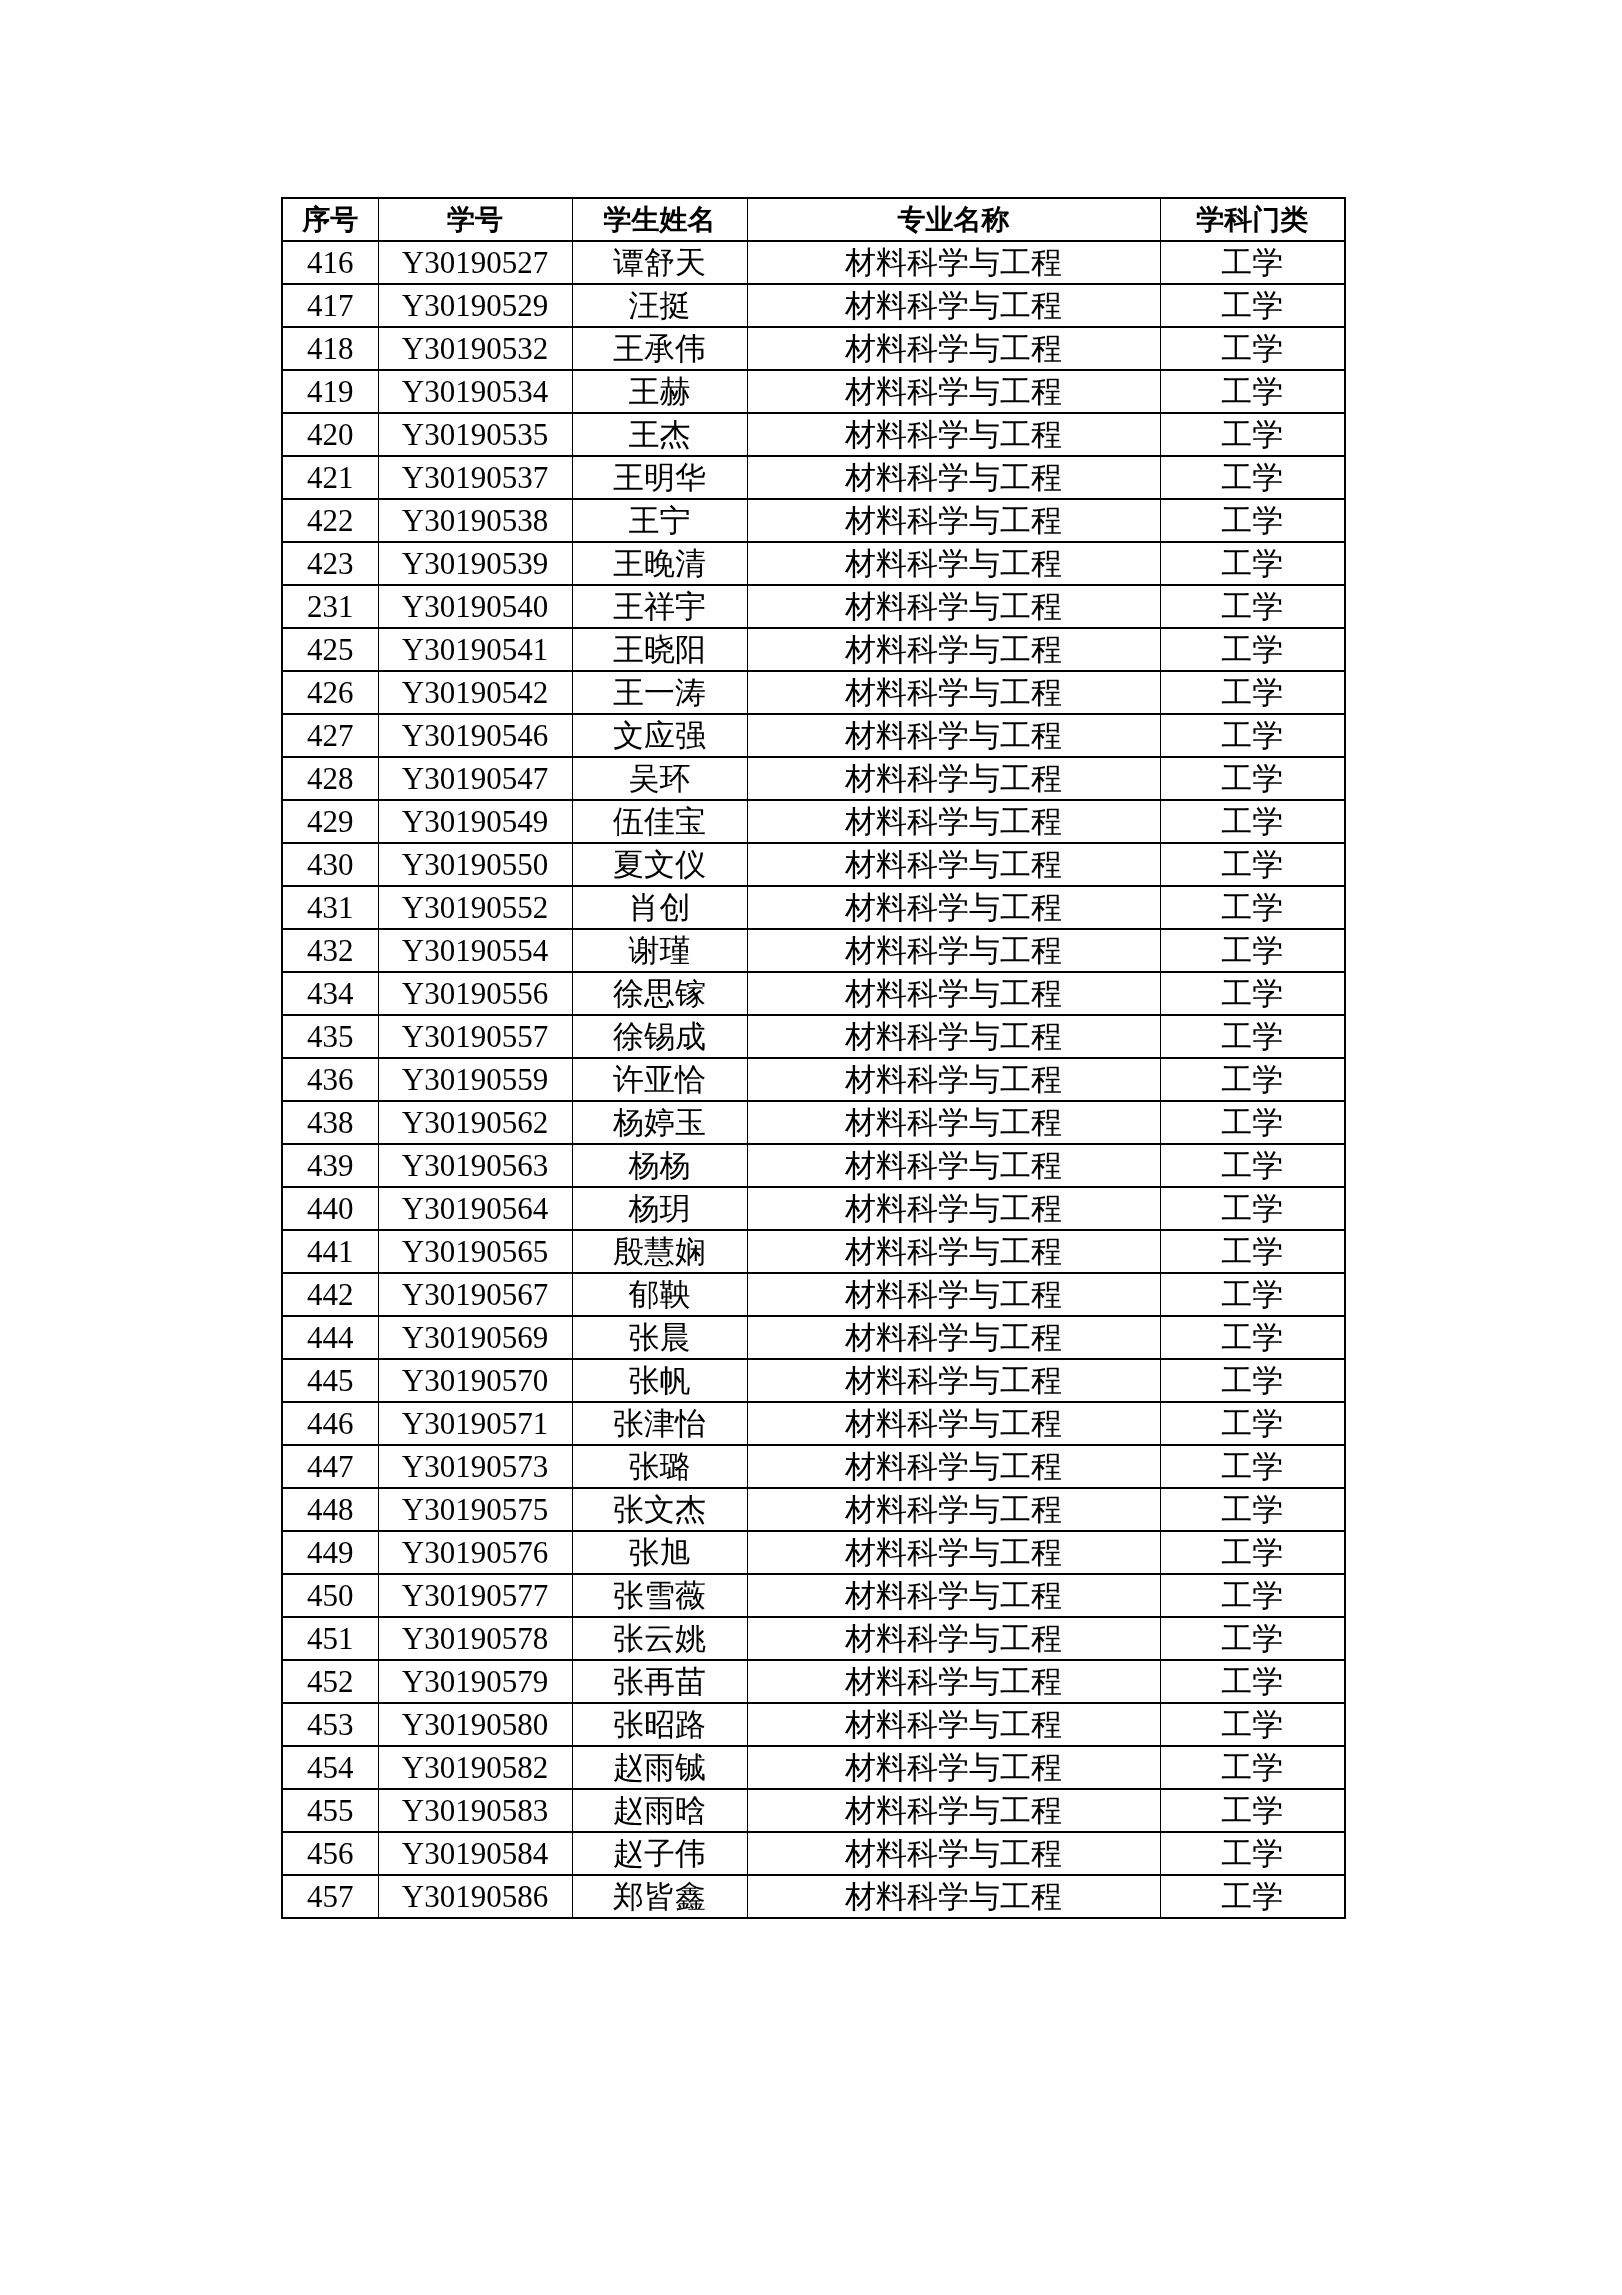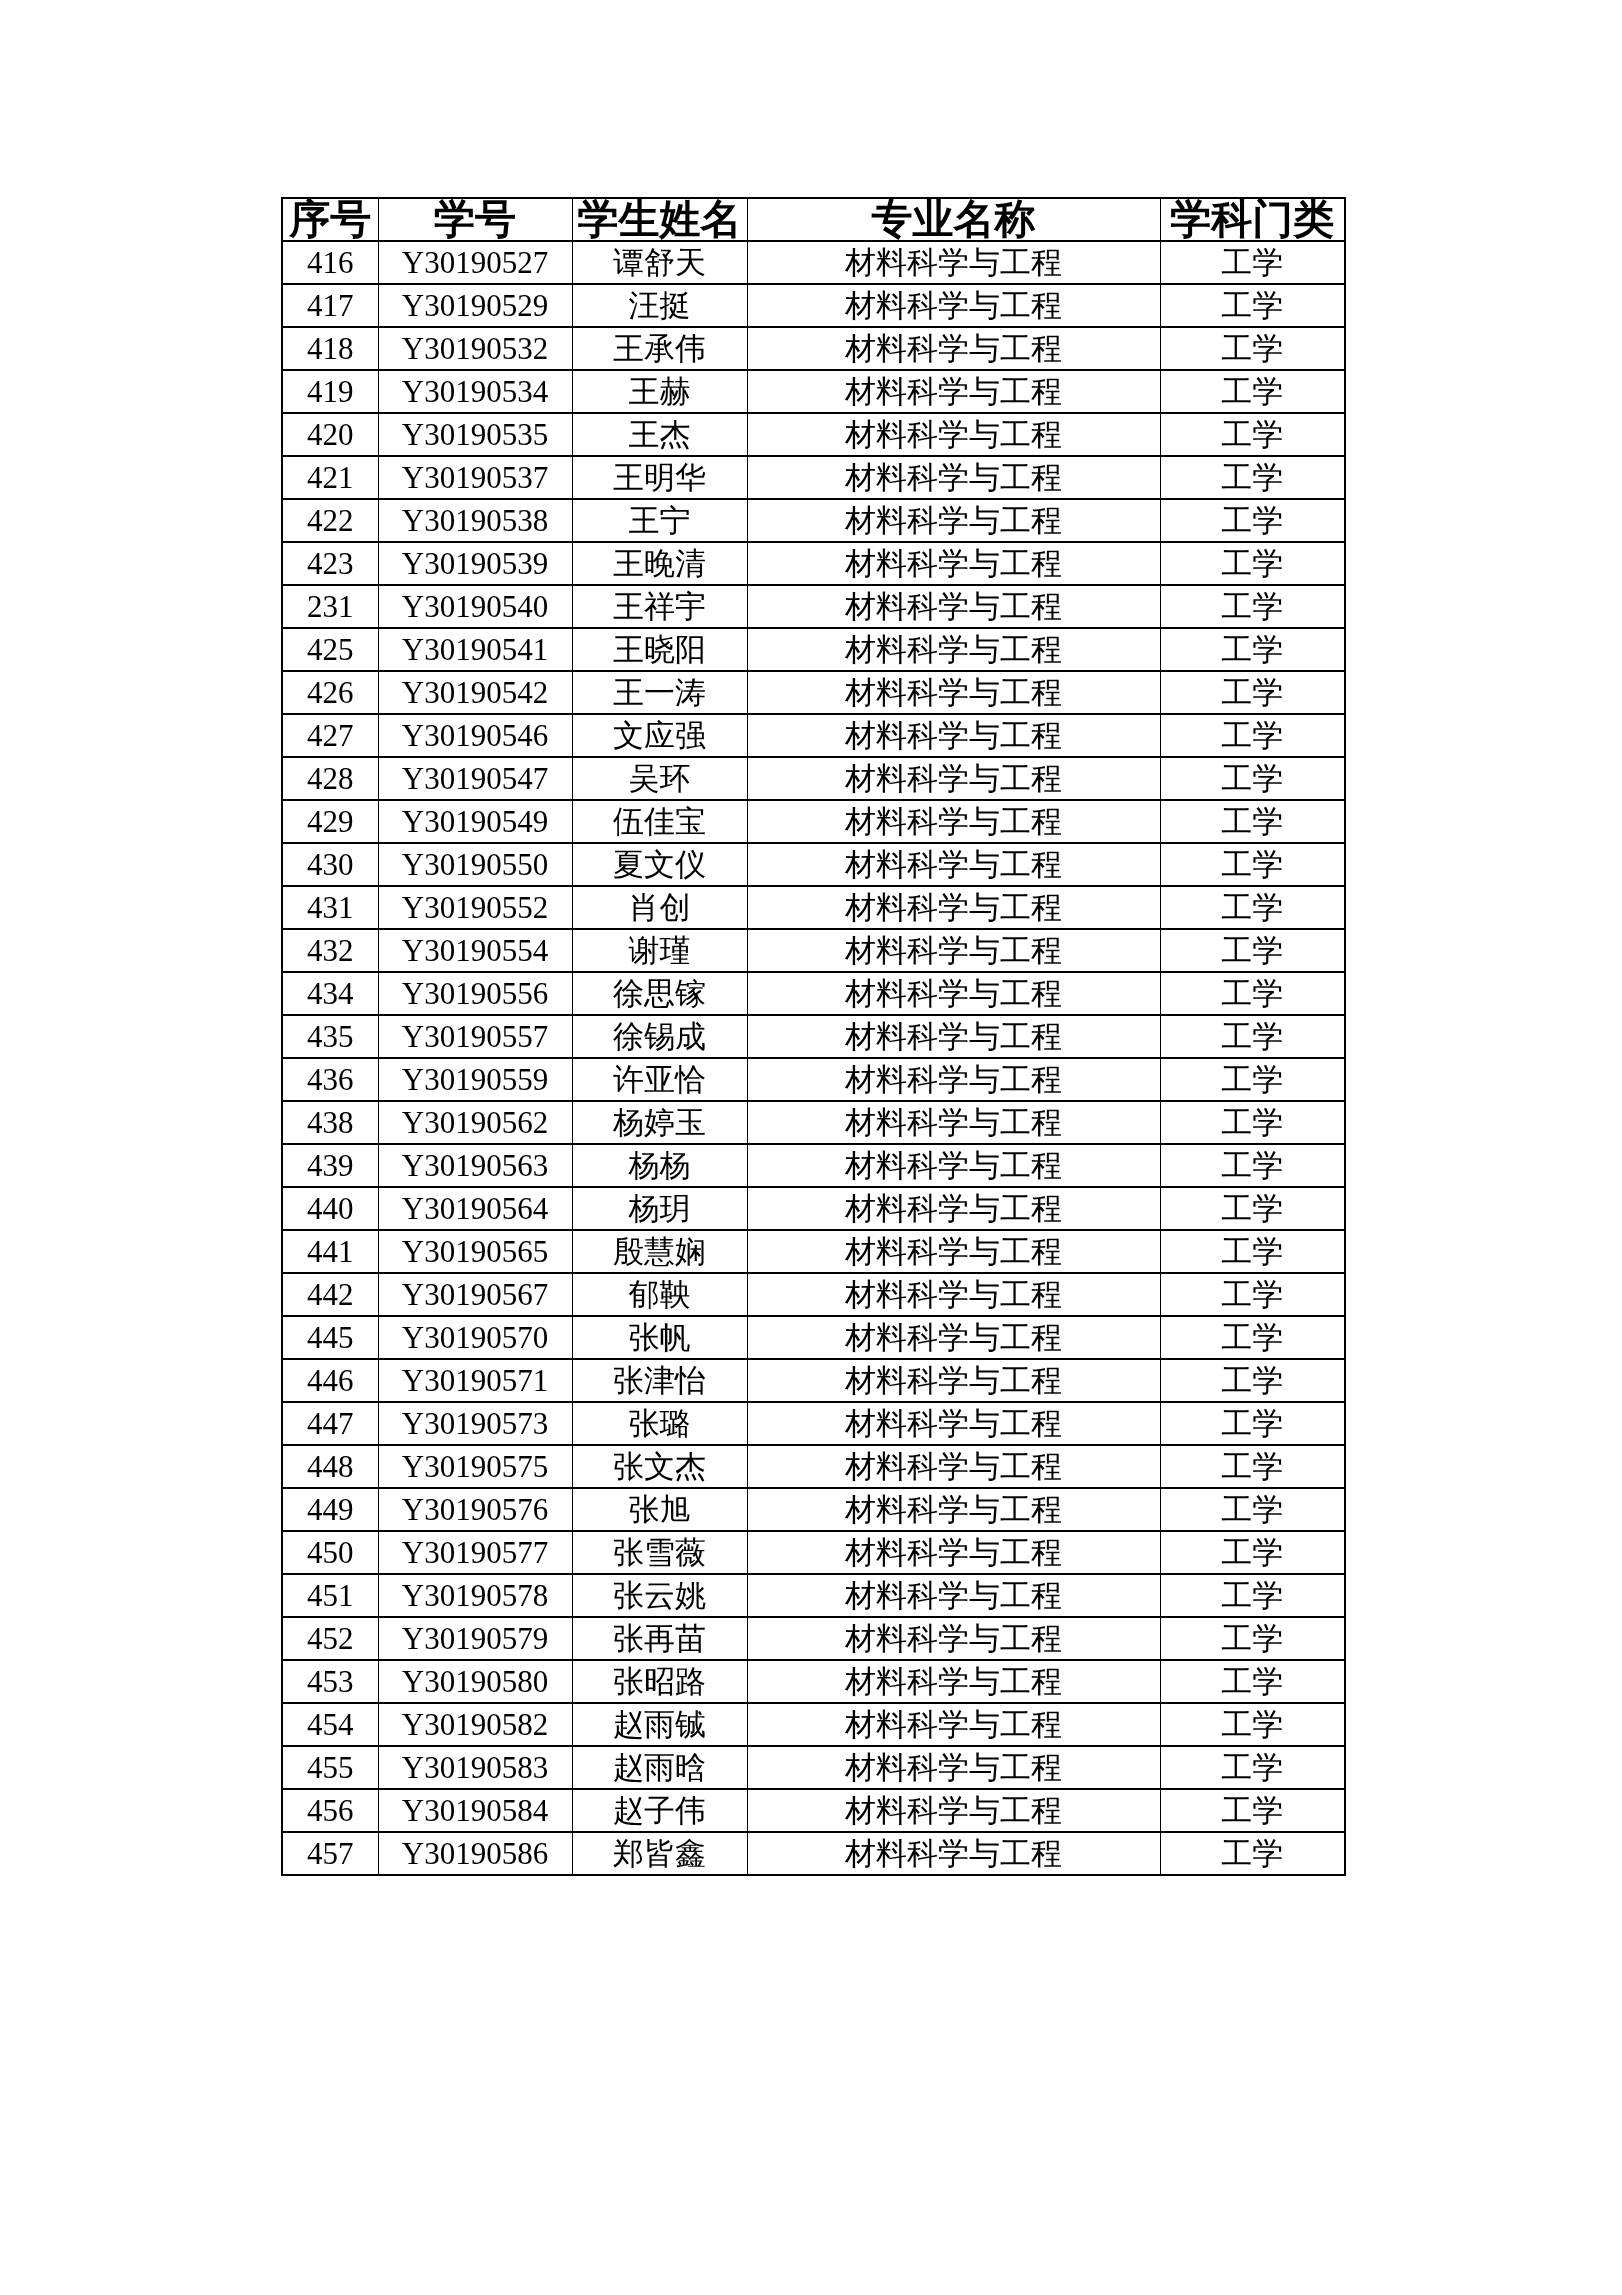--- a/index.html
+++ b/index.html
@@ -44,21 +44,21 @@
   }
   table.roster th:first-child,
   table.roster td:first-child {
     border-left-width: 2.6px;
   }
   table.roster th:last-child,
   table.roster td:last-child {
     border-right-width: 2.6px;
   }
   table.roster th {
-    font-size: 41px;
+    font-size: 28px;
     font-weight: bold;
     line-height: 41px;
   }
   table.roster td {
     font-size: 31px;
     font-weight: normal;
     line-height: 41px;
   }
 </style>
 </head>
@@ -253,20 +253,27 @@
             <td>工学</td>
           </tr>
           <tr>
             <td>442</td>
             <td>Y30190567</td>
             <td>郁鞅</td>
             <td>材料科学与工程</td>
             <td>工学</td>
           </tr>
           <tr>
+            <td>444</td>
+            <td>Y30190569</td>
+            <td>张晨</td>
+            <td>材料科学与工程</td>
+            <td>工学</td>
+          </tr>
+          <tr>
             <td>445</td>
             <td>Y30190570</td>
             <td>张帆</td>
             <td>材料科学与工程</td>
             <td>工学</td>
           </tr>
           <tr>
             <td>446</td>
             <td>Y30190571</td>
             <td>张津怡</td>

